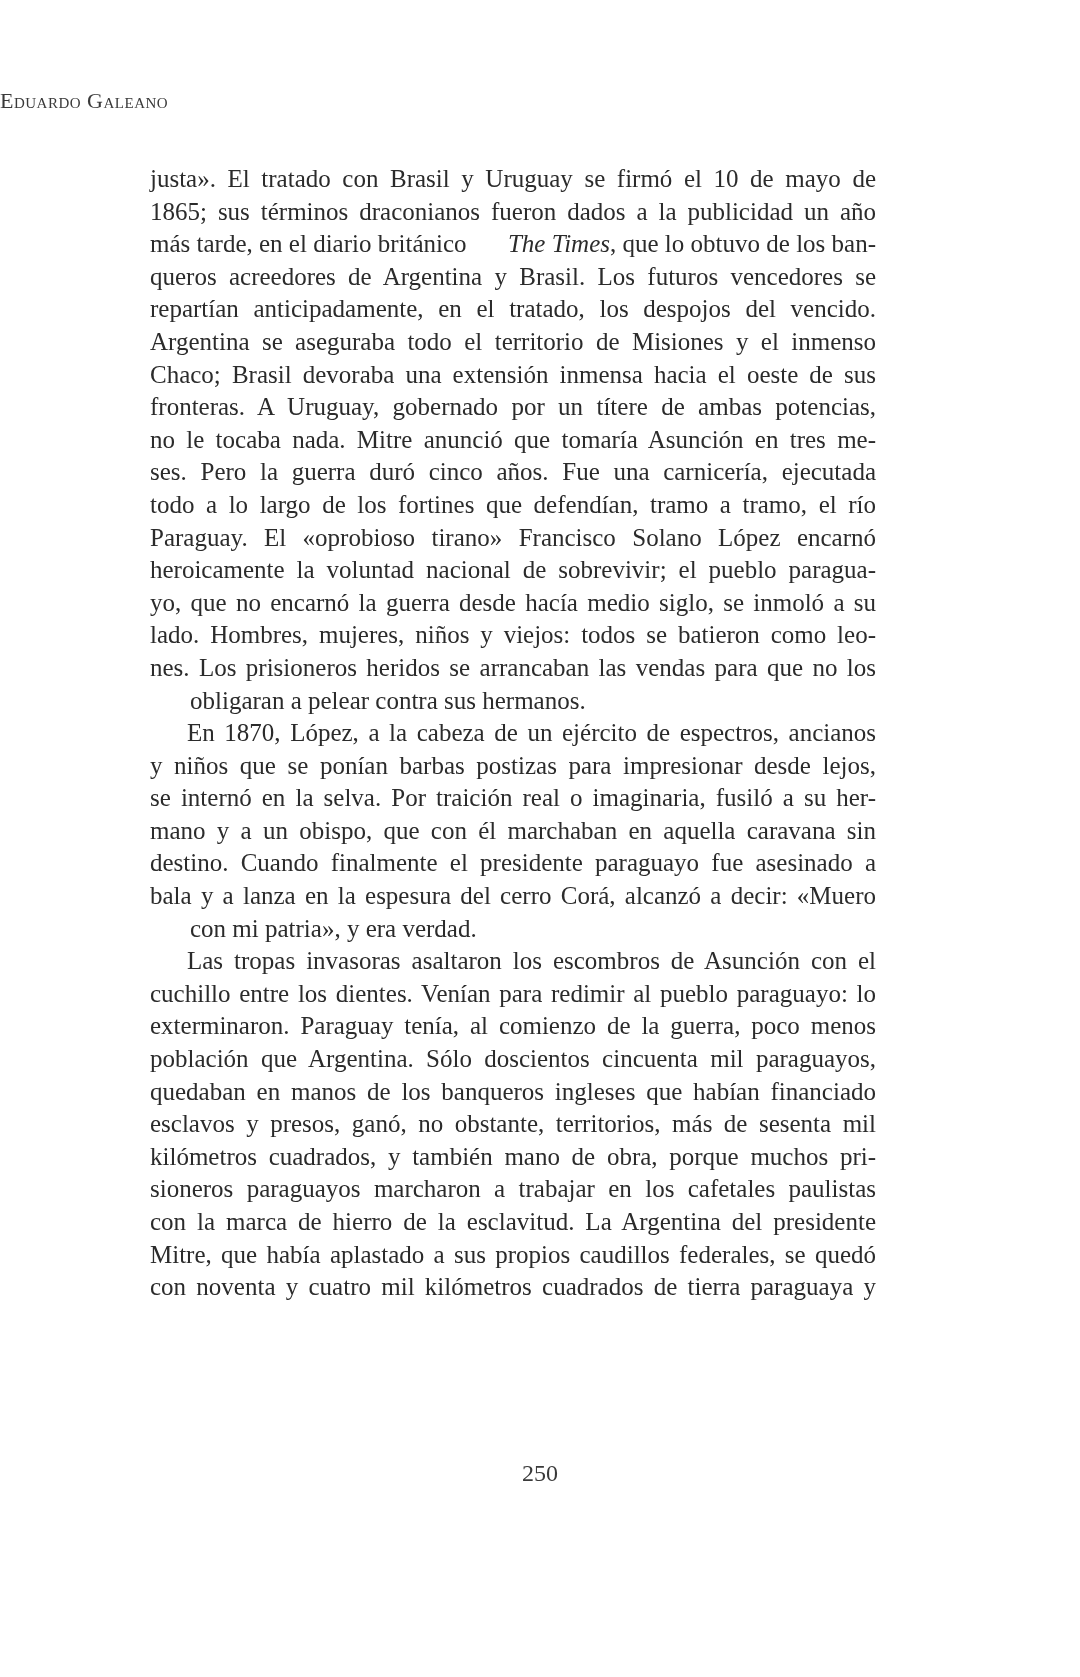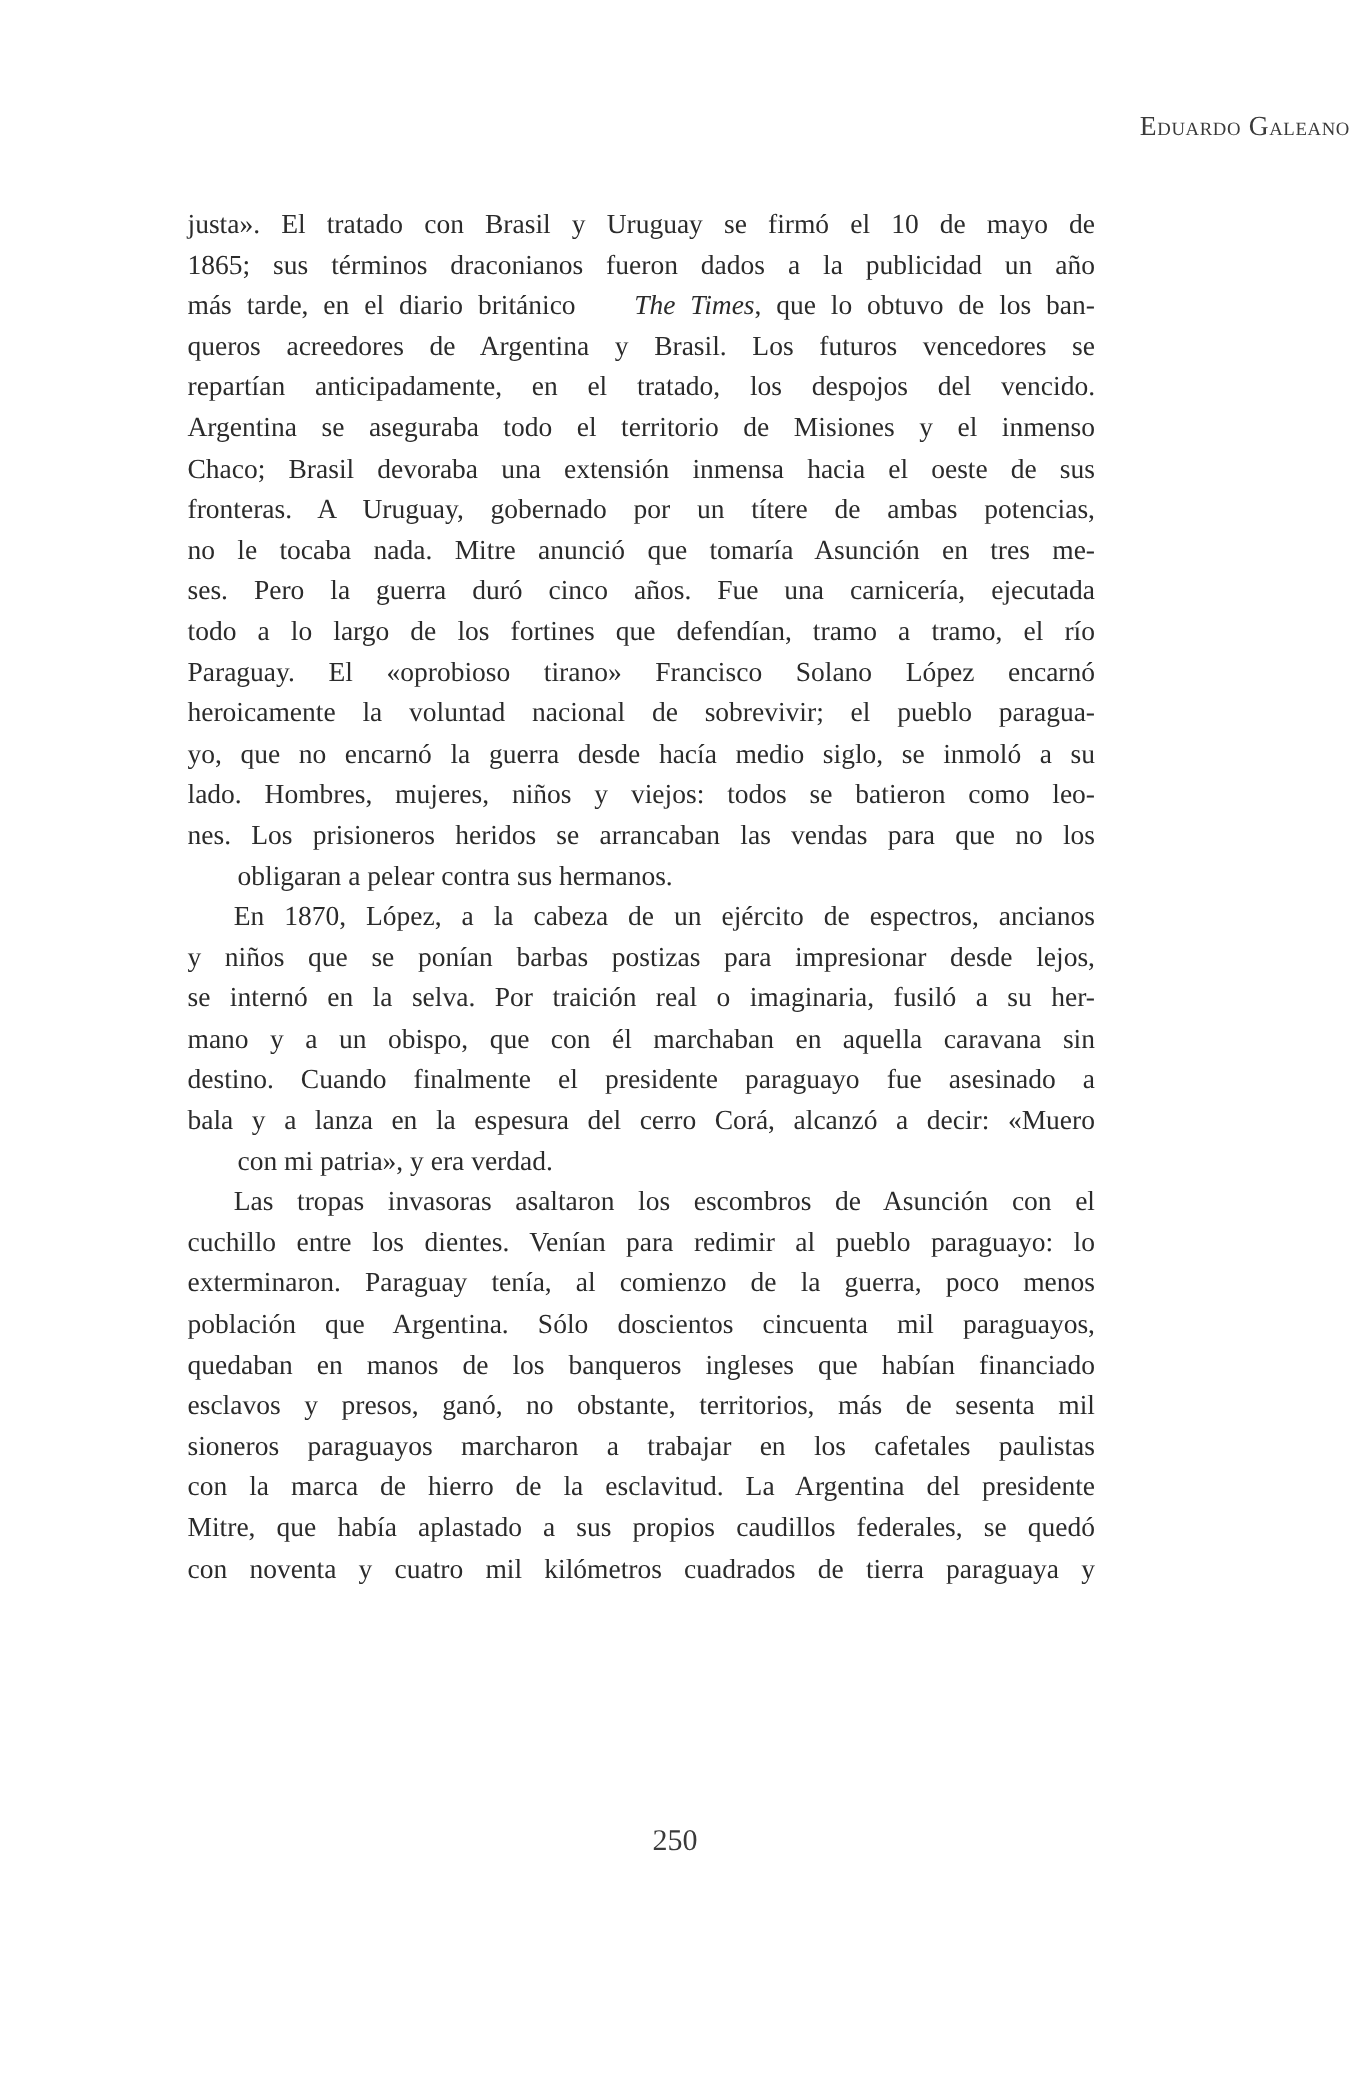--- a/index.html
+++ b/index.html
@@ -13,36 +13,36 @@
       position: relative;
       overflow: hidden;
       font-family: "Liberation Serif", "DejaVu Serif", serif;
       color: #2b2b2b;
     }
     .running-header {
       position: absolute;
       top: 88px;
       left: 0;
       width: 1080px;
-      text-align: right;
+      text-align: left;
       font-size: 22px;
       letter-spacing: 0.5px;
       font-variant: small-caps;
       color: #3a3a3a;
     }
     .body-text {
       position: absolute;
       top: 163px;
       left: 150px;
       width: 726px;
     }
     .line {
       height: 32.6px;
       line-height: 32.6px;
-      font-size: 22px;
+      font-size: 25px;
       white-space: nowrap;
       text-align: justify;
       text-align-last: justify;
       overflow: visible;
     }
     .line.last {
       text-align-last: left;
       margin-left: 40px;
     }
     .line.indent {
@@ -93,20 +93,21 @@
       <div class="line">bala y a lanza en la espesura del cerro Corá, alcanzó a decir: «Muero</div>
       <div class="line last">con mi patria», y era verdad.</div>
     </div>
     <div>
       <div class="line indent">Las tropas invasoras asaltaron los escombros de Asunción con el</div>
       <div class="line">cuchillo entre los dientes. Venían para redimir al pueblo paraguayo: lo</div>
       <div class="line">exterminaron. Paraguay tenía, al comienzo de la guerra, poco menos</div>
       <div class="line">población que Argentina. Sólo doscientos cincuenta mil paraguayos,</div>
       <div class="line">quedaban en manos de los banqueros ingleses que habían financiado</div>
       <div class="line">esclavos y presos, ganó, no obstante, territorios, más de sesenta mil</div>
+      <div class="line">kilómetros cuadrados, y también mano de obra, porque muchos pri-</div>
       <div class="line">sioneros paraguayos marcharon a trabajar en los cafetales paulistas</div>
       <div class="line">con la marca de hierro de la esclavitud. La Argentina del presidente</div>
       <div class="line">Mitre, que había aplastado a sus propios caudillos federales, se quedó</div>
       <div class="line">con noventa y cuatro mil kilómetros cuadrados de tierra paraguaya y</div>
     </div>
   </div>
 
 <div class="page-number">250</div>
 
 </body></html>

